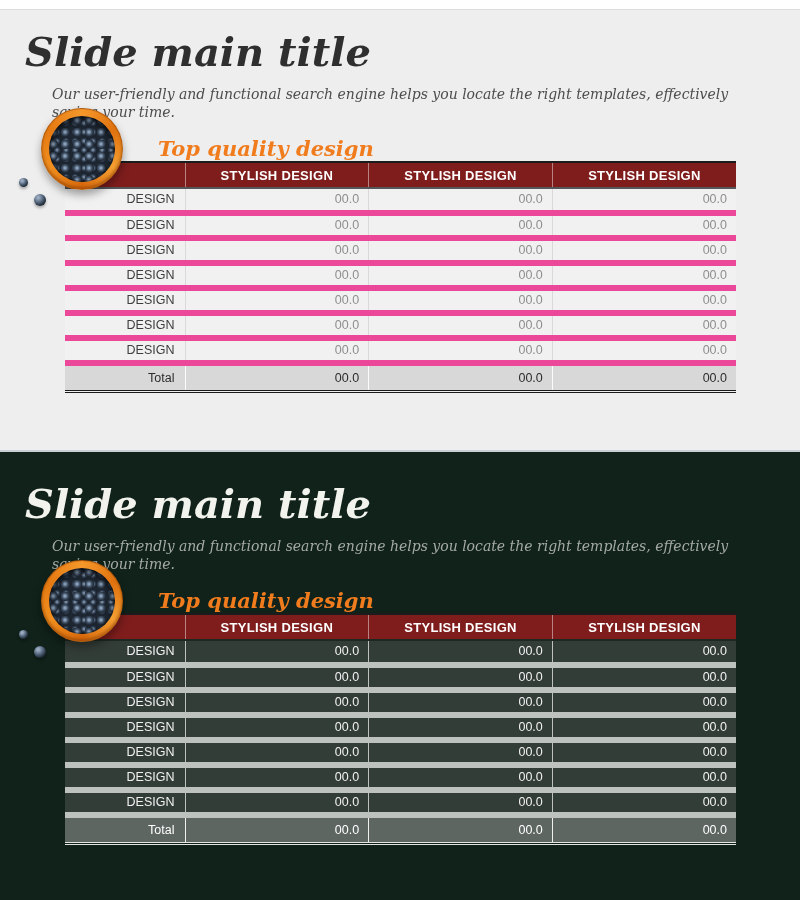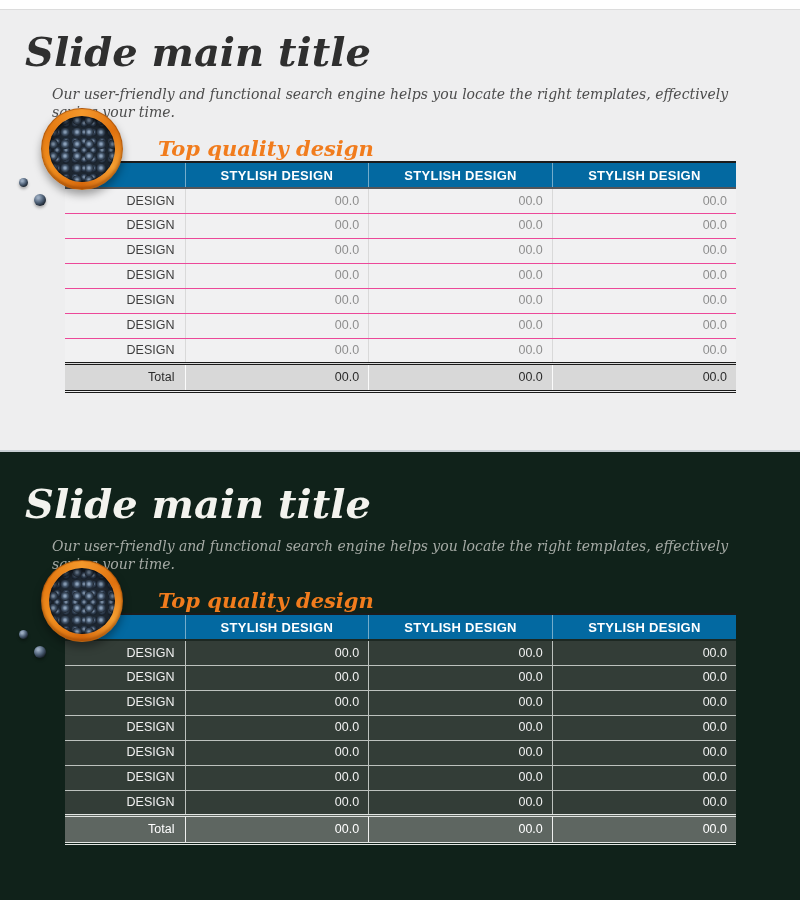--- a/index.html
+++ b/index.html
@@ -36,28 +36,28 @@
   .dot{position:absolute;border-radius:50%;z-index:3;
         background:radial-gradient(circle at 35% 30%, #9aabc0 0px, #9aabc0 1px, #4e6076 45%, #161d27 78%);
         box-shadow:0 2px 3px rgba(0,0,0,.3);}
   .dot1{left:19px;top:178px;width:9px;height:9px;}
   .dot2{left:34px;top:194px;width:12px;height:12px;}
 
   
   table.dtable{position:absolute;left:65px;top:161px;width:671px;border-collapse:collapse;table-layout:fixed;z-index:1;}
   table.dtable col.c0{width:120px;}
   table.dtable thead tr{height:26px;}
-  table.dtable th{background:#0369a1;color:#ffffff;font:bold 13px/1 "Liberation Sans",sans-serif;letter-spacing:.3px;
+  table.dtable th{background:#7f1d1d;color:#ffffff;font:bold 13px/1 "Liberation Sans",sans-serif;letter-spacing:.3px;
         text-align:center;padding:0;border-top:2px solid #1c1c1c;border-bottom:2px solid #54565a;}
   table.dtable th + th{border-left:1px solid rgba(255,255,255,.45);}
   .slide.dark table.dtable th{border-bottom-color:#1d2822;}
 
   table.dtable tbody tr{height:25px;}
   table.dtable tbody td{padding:0;font:400 12.5px/1 "Liberation Sans",sans-serif;
-        background:#f1f1f2;border-bottom:1px solid #ec4899;}
+        background:#f1f1f2;border-bottom:6px solid #ec4899;}
   table.dtable tbody td + td{border-left:1px solid #d9d9d9;}
   .slide.dark table.dtable tbody td{background:#333d37;border-bottom-color:#bdc2be;}
   .slide.dark table.dtable tbody td + td{border-left-color:#bdc2be;}
 
   td.label-cell{text-align:right;padding-right:10px !important;color:#3d3d3d;}
   td.value-cell{text-align:right;padding-right:9px !important;color:#8e8e8e;}
   .slide.dark td.label-cell, .slide.dark td.value-cell{color:#f1f1f1;}
 
   table.dtable tfoot tr{height:28px;}
   table.dtable tfoot td{padding:0;font:400 12.5px/1 "Liberation Sans",sans-serif;background:#d8d8d8;

